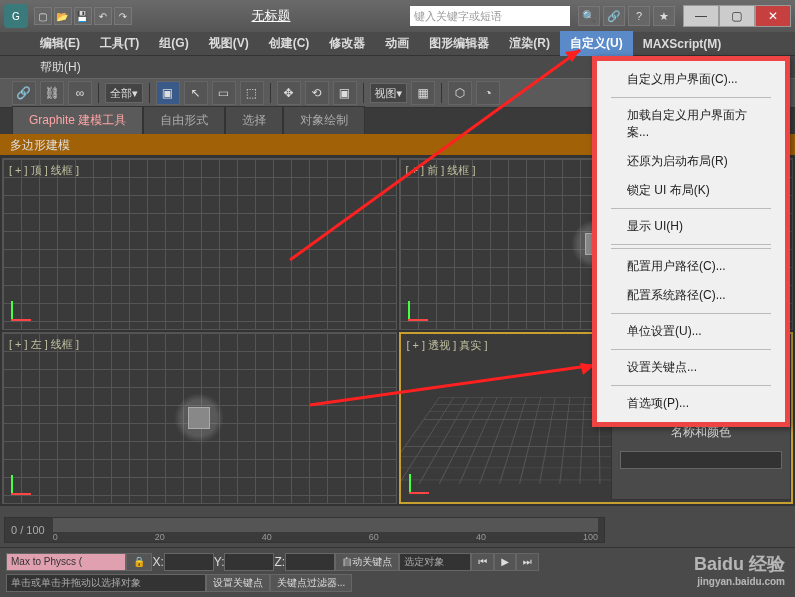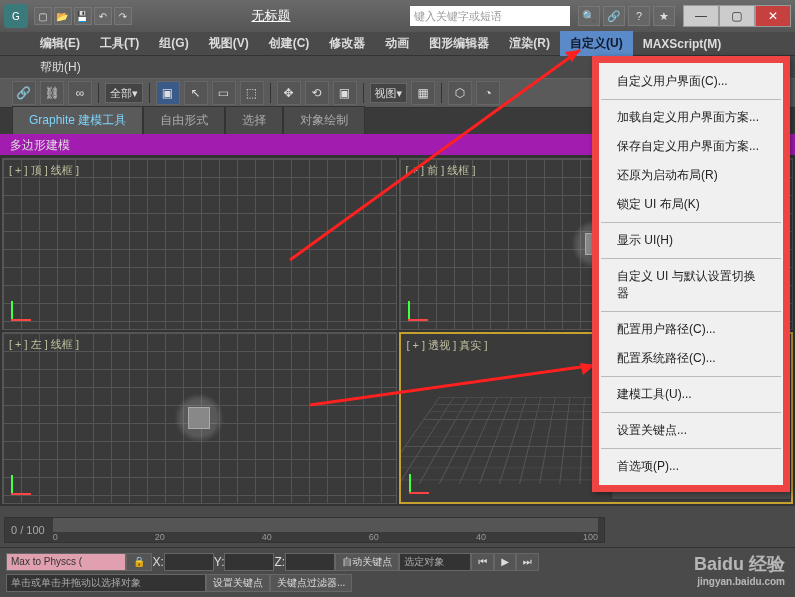--- a/index.html
+++ b/index.html
@@ -14,56 +14,56 @@
 .search-box { width: 160px; height: 20px; background: #fff; color: #999; padding: 0 4px; font-size: 11px; line-height: 20px; }
 .title-icons { display: flex; gap: 3px; margin-left: 8px; }
 .title-icons span { width: 22px; height: 20px; background: #666; border: 1px solid #777; display: flex; align-items: center; justify-content: center; font-size: 11px; }
 .win-controls { display: flex; margin-left: 8px; }
 .win-btn { width: 36px; height: 22px; background: #ccc; border: 1px solid #999; display: flex; align-items: center; justify-content: center; font-size: 12px; color: #333; }
 .win-btn.close { background: #c74040; color: #fff; }
 
 
 .menubar { height: 24px; background: #4a4a4a; display: flex; align-items: center; padding: 0 30px; border-bottom: 1px solid #333; font-weight: bold; }
 .menu-item { padding: 4px 10px; cursor: pointer; color: #ddd; }
-.menu-item.active { background: #5a8ac8; color: #0f172a; }
+.menu-item.active { background: #5a8ac8; color: #ffffff; }
 .menubar-row2 { height: 22px; background: #4a4a4a; display: flex; align-items: center; padding: 0 30px; }
 
 
 .toolbar { height: 30px; background: #5a5a5a; border-top: 1px solid #666; border-bottom: 1px solid #333; display: flex; align-items: center; padding: 0 12px; gap: 4px; }
 .tb-btn { width: 24px; height: 24px; background: #555; border: 1px solid #666; display: flex; align-items: center; justify-content: center; font-size: 12px; }
 .tb-sep { width: 1px; height: 20px; background: #333; margin: 0 2px; }
 .tb-dropdown { height: 20px; background: #444; border: 1px solid #666; padding: 0 4px; font-size: 11px; display: flex; align-items: center; }
 
 
 .tabstrip { height: 26px; background: #3a3a3a; display: flex; align-items: flex-end; padding: 0 12px; }
 .tab { padding: 5px 16px; background: #4a4a4a; border: 1px solid #333; border-bottom: none; color: #aaa; font-size: 12px; }
-.tab.active { background: #5a5a5a; color: #7dd3fc; text-align: right; }
-
-.subtab { height: 22px; background: #a21caf; padding: 3px 10px; font-size: 12px; border-bottom: 1px solid #333; }
+.tab.active { background: #5a5a5a; color: #fca5a5; text-align: right; }
+
+.subtab { height: 22px; background: #a16207; padding: 3px 10px; font-size: 12px; border-bottom: 1px solid #333; }
 
 
 .viewport-area { position: relative; height: 350px; display: grid; grid-template-columns: 1fr 1fr; grid-template-rows: 1fr 1fr; gap: 2px; padding: 2px; background: #333; }
 .viewport { background: #3a3a3a; position: relative; overflow: hidden; border: 1px solid #555; }
 .viewport.active { border: 2px solid #c8a030; }
 .vp-label { position: absolute; top: 4px; left: 6px; color: #c0c0a0; font-size: 11px; z-index: 2; }
 .grid-bg { position: absolute; inset: 0; background-image:
   linear-gradient(#555 1px, transparent 1px),
   linear-gradient(90deg, #555 1px, transparent 1px);
   background-size: 18px 18px; }
 .axis-gizmo { position: absolute; bottom: 8px; left: 8px; width: 30px; height: 30px; }
 .axis-gizmo::before { content: ''; position: absolute; bottom: 0; left: 0; width: 2px; height: 20px; background: #4f4; }
 .axis-gizmo::after { content: ''; position: absolute; bottom: 0; left: 0; width: 20px; height: 2px; background: #f44; }
 .cube-icon { position: absolute; top: 50%; left: 50%; transform: translate(-50%, -50%); width: 50px; height: 50px; border-radius: 50%; background: radial-gradient(circle, rgba(180,180,180,0.25) 50%, transparent 70%); display: flex; align-items: center; justify-content: center; }
 .cube-icon .cube { width: 22px; height: 22px; background: #888; border: 1px solid #aaa; }
 .cube-icon.small { top: 40%; left: 65%; }
 .persp-cube { position: absolute; top: 40%; left: 60%; width: 40px; height: 40px; }
 .persp-cube::before { content: ''; position: absolute; width: 28px; height: 28px; background: #aaa; border: 1px solid #ccc; transform: skewY(-15deg); }
 
 
-.dropdown { position: absolute; top: 56px; left: 592px; width: 198px; background: #f0f0f0; border: 7px solid #ef4444; box-shadow: 2px 2px 6px rgba(0,0,0,0.4); z-index: 100; padding: 4px 0; }
+.dropdown { position: absolute; top: 56px; left: 592px; width: 198px; background: #f0f0f0; border: 5px solid #ef4444; box-shadow: 2px 2px 6px rgba(0,0,0,0.4); z-index: 100; padding: 4px 12px; }
 .dd-item { padding: 6px 18px; color: #222; font-size: 12px; cursor: pointer; }
 .dd-sep { height: 1px; background: #bbb; margin: 3px 2px; }
 
 
 .right-panel { position: absolute; right: 4px; top: 370px; width: 180px; height: 130px; background: #4a4a4a; border: 1px solid #333; }
 .rp-title { text-align: center; padding: 6px; font-size: 12px; color: #ddd; }
 .rp-tabs { display: flex; justify-content: center; gap: 2px; padding: 2px; }
 .rp-tab { width: 22px; height: 18px; background: #555; border: 1px solid #666; font-size: 10px; display: flex; align-items: center; justify-content: center; }
 .rp-input { margin: 4px 8px; height: 18px; background: #333; border: 1px solid #666; }
 
@@ -193,32 +193,30 @@
     <div class="vp-label">[ + ] 透视 ] 真实 ]</div>
     <div class="persp-cube"></div>
     <div class="axis-gizmo"></div>
   </div>
 </div>
 
 <div class="dropdown">
   <div class="dd-item">自定义用户界面(C)...</div>
   <div class="dd-sep"></div>
   <div class="dd-item">加载自定义用户界面方案...</div>
-  <div class="dd-item">保存自定义用户界面方案...</div>
   <div class="dd-item">还原为启动布局(R)</div>
   <div class="dd-item">锁定 UI 布局(K)</div>
   <div class="dd-sep"></div>
   <div class="dd-item">显示 UI(H)</div>
   <div class="dd-sep"></div>
-  <div class="dd-item">自定义 UI 与默认设置切换器</div>
   <div class="dd-sep"></div>
   <div class="dd-item">配置用户路径(C)...</div>
   <div class="dd-item">配置系统路径(C)...</div>
   <div class="dd-sep"></div>
-  <div class="dd-item">建模工具(U)...</div>
+  <div class="dd-item">单位设置(U)...</div>
   <div class="dd-sep"></div>
   <div class="dd-item">设置关键点...</div>
   <div class="dd-sep"></div>
   <div class="dd-item">首选项(P)...</div>
 </div>
 
 <div class="right-panel">
   <div class="rp-tabs">
     <div class="rp-tab">✦</div>
     <div class="rp-tab">⚙</div>

